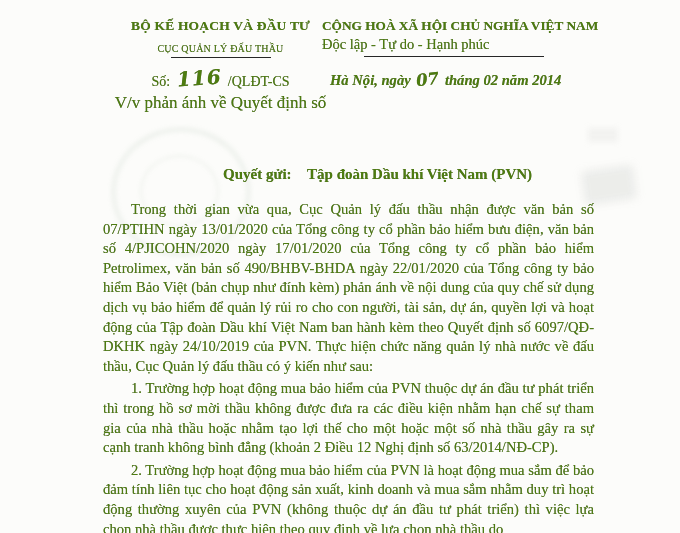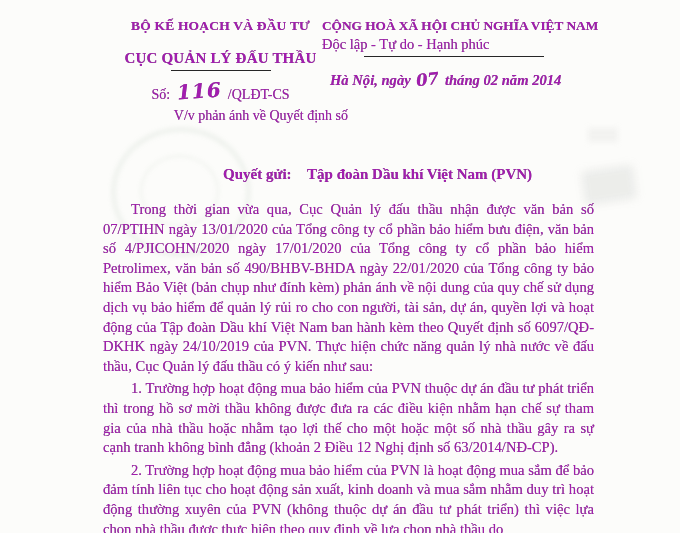--- a/index.html
+++ b/index.html
@@ -6,49 +6,49 @@
   body {
     width: 680px; height: 533px;
     background: #ffffff;
     font-family: "Liberation Serif", "DejaVu Serif", serif;
   }
   .page {
     position: relative;
     width: 680px; height: 533px;
     overflow: hidden;
     background: #fcfcfa;
-    color: #a21caf;
+    color: #4d7c0f;
   }
   .soft { text-shadow: 0 0 0.5px rgba(25,25,25,0.55); }
 
   
   .hdr-left {
     position: absolute; left: 93px; top: 18px; width: 255px;
     text-align: center;
   }
   .hdr-right {
     position: absolute; left: 322px; top: 18px; width: 264px;
     text-align: left;
   }
   .ministry   { font-size: 13.5px; font-weight: 600; letter-spacing: 0.2px; white-space: nowrap; }
-  .department { font-size: 15px;   font-weight: 700; letter-spacing: 0.2px; white-space: nowrap; margin-top: 16px; }
+  .department { font-size: 10px;   font-weight: 400; letter-spacing: 0.2px; white-space: nowrap; margin-top: 9px; }
   .rule-left  { width: 100px; border-top: 1.6px solid #262626; margin: 3px auto 0 auto; }
   .country    { font-size: 13.3px; font-weight: 700; white-space: nowrap; }
   .motto      { font-size: 14.5px; font-weight: 400; white-space: nowrap; margin-top: 2px; }
   .rule-right { width: 180px; border-top: 1.6px solid #262626; margin: 3px auto 0 auto; }
 
   .doc-number { margin-top: 9px; font-size: 14px; white-space: nowrap; }
   .hand-num {
     font-family: "DejaVu Serif", serif;
     font-style: italic; font-weight: 700;
     font-size: 20px; letter-spacing: 1px;
     display: inline-block; transform: rotate(-4deg) translateY(-1px);
     margin: 0 3px;
   }
-  .subject { margin-top: 4px; font-size: 14px; line-height: 15.5px; text-align: right; }
+  .subject { margin-top: 4px; font-size: 17px; line-height: 15.5px; }
 
   .date-line {
     margin-top: 13px; font-size: 14.6px; font-weight: 700; font-style: italic;
     white-space: nowrap; transform: translateX(8px);
   }
   .hand-day {
     font-family: "DejaVu Serif", serif;
     font-size: 16.5px; font-weight: 700; font-style: italic;
     display: inline-block; transform: rotate(-6deg);
     margin: 0 2px;

